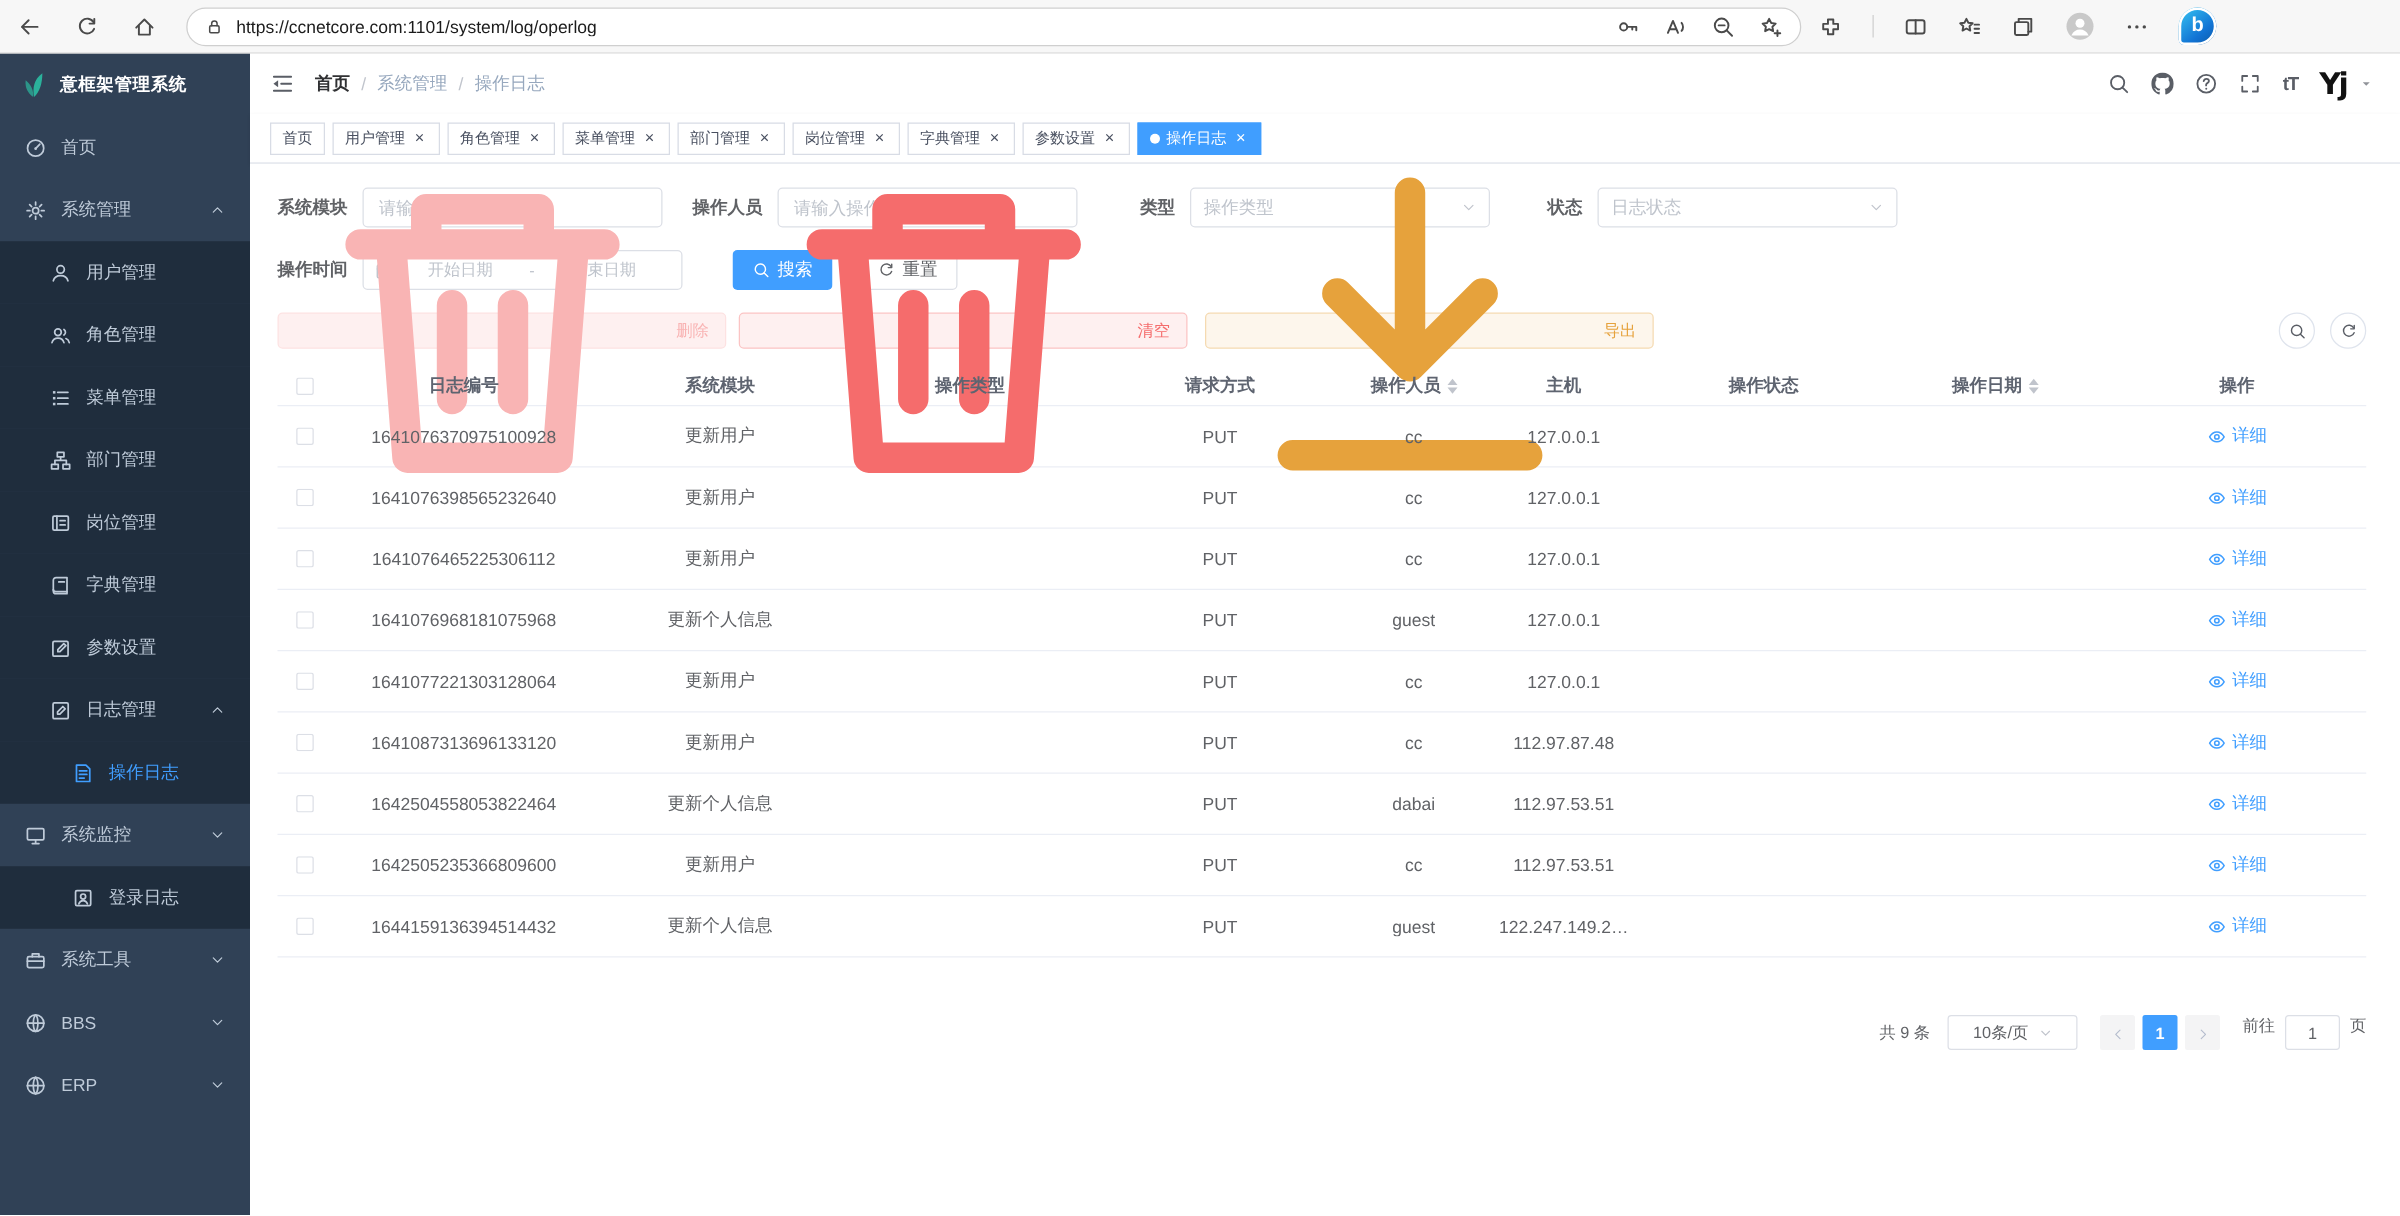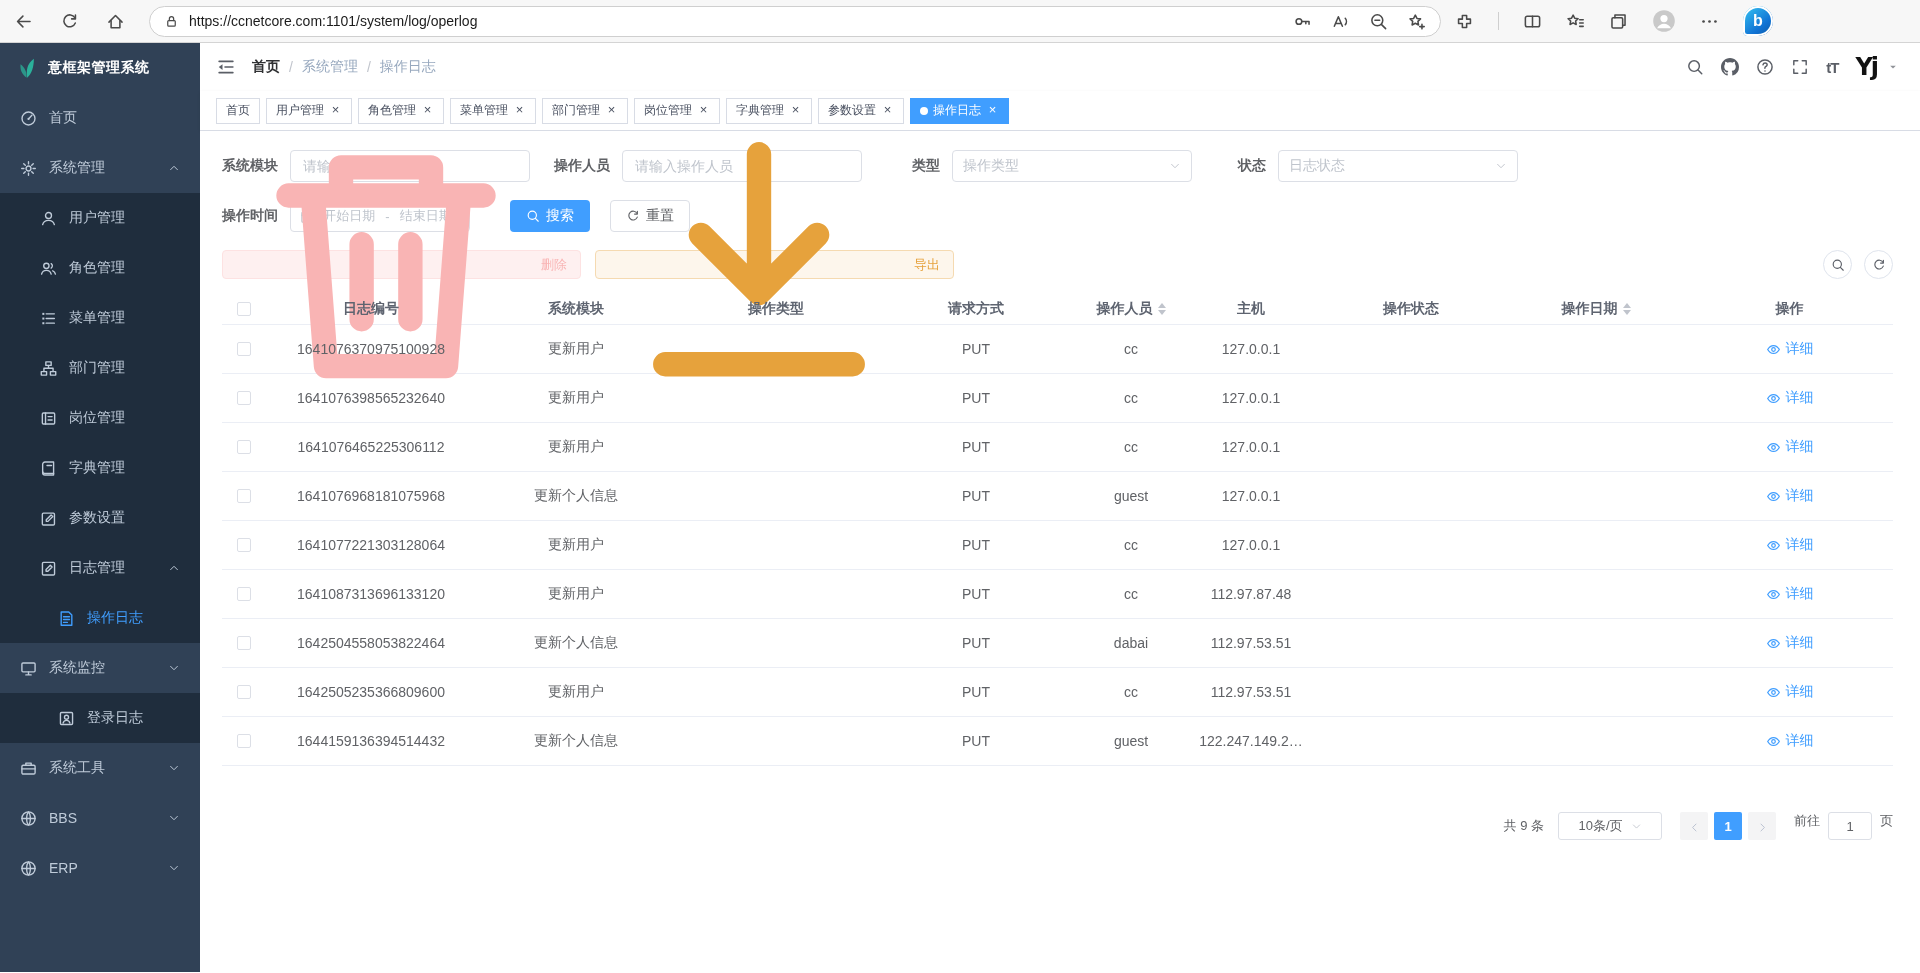--- a/index.html
+++ b/index.html
@@ -67,21 +67,21 @@
   .f-row2{margin-top:18px;}
   .f-label{font-size:14px;font-weight:700;color:#606266;white-space:nowrap;}
   .inp{height:32px;border:1px solid #dcdfe6;border-radius:4px;background:#fff;font-size:14px;color:#606266;padding:0 12px;}
   .inp::placeholder{color:#bfc4cc;}
   .w240{width:240px;margin-left:12px;}
   .sel{width:240px;height:32px;margin-left:12px;border:1px solid #dcdfe6;border-radius:4px;display:flex;align-items:center;padding:0 10px;cursor:pointer;}
   .sel .ph{font-size:14px;color:#bfc4cc;}
   .sel .sel-chev{margin-left:auto;width:12px;height:12px;color:#c0c4cc;display:inline-flex;}
   .sel-chev svg{width:100%;height:100%;}
   .ml24{margin-left:24px;}.ml46{margin-left:46px;}.ml50{margin-left:50px;}
-  .date-range{width:180px;height:32px;margin-left:12px;border:1px solid #dcdfe6;border-radius:4px;display:flex;align-items:center;padding:0 9px;cursor:pointer;}
+  .date-range{width:256px;height:32px;margin-left:12px;border:1px solid #dcdfe6;border-radius:4px;display:flex;align-items:center;padding:0 9px;cursor:pointer;}
   .date-range .d-ico{width:15px;height:15px;color:#c0c4cc;display:inline-flex;flex-shrink:0;}
   .d-ico svg{width:100%;height:100%;}
   .d-ph{flex:1;text-align:center;font-size:13px;color:#bfc4cc;white-space:nowrap;}
   .d-sep{font-size:13px;color:#bfc4cc;padding:0 2px;}
   .btn{height:32px;border-radius:4px;font-size:14px;display:inline-flex;align-items:center;gap:6px;padding:0 15px;cursor:pointer;border:1px solid transparent;white-space:nowrap;}
   .btn .bi{width:14px;height:14px;display:inline-flex;}
   .bi svg{width:100%;height:100%;}
   .btn-search{background:#409eff;color:#fff;margin-left:40px;}
   .btn-reset{background:#fff;color:#606266;border-color:#dcdfe6;margin-left:20px;}
 
@@ -572,20 +572,26 @@
           </button>
         </div>
 
         <div class="toolbar">
           <span class="btn-sm btn-del">
             <span class="bi"><svg viewBox="0 0 16 16" fill="none" stroke="currentColor" stroke-width="1.3" stroke-linecap="round" stroke-linejoin="round">
                   <path d="M2.8 4.4h10.4M5.6 4.4V2.9h4.8v1.5M4.1 4.4l.7 9.1h6.4l.7-9.1M6.7 7v4M9.3 7v4"></path>
                 </svg></span>
             <span>删除</span>
           </span>
+          <span class="btn-sm btn-clear">
+            <span class="bi"><svg viewBox="0 0 16 16" fill="none" stroke="currentColor" stroke-width="1.3" stroke-linecap="round" stroke-linejoin="round">
+                  <path d="M2.8 4.4h10.4M5.6 4.4V2.9h4.8v1.5M4.1 4.4l.7 9.1h6.4l.7-9.1M6.7 7v4M9.3 7v4"></path>
+                </svg></span>
+            <span>清空</span>
+          </span>
           <span class="btn-sm btn-export">
             <span class="bi"><svg viewBox="0 0 16 16" fill="none" stroke="currentColor" stroke-width="1.3" stroke-linecap="round" stroke-linejoin="round">
                   <path d="M8 2.2v7.4M4.9 6.5L8 9.6l3.1-3.1M3 13.4h10"></path>
                 </svg></span>
             <span>导出</span>
           </span>
           <span class="tool-right">
             <span class="circ">
                 <span class="bi"><svg viewBox="0 0 16 16" fill="none" stroke="currentColor" stroke-width="1.3" stroke-linecap="round" stroke-linejoin="round">
                     <circle cx="7.2" cy="7.2" r="4.7"></circle>

